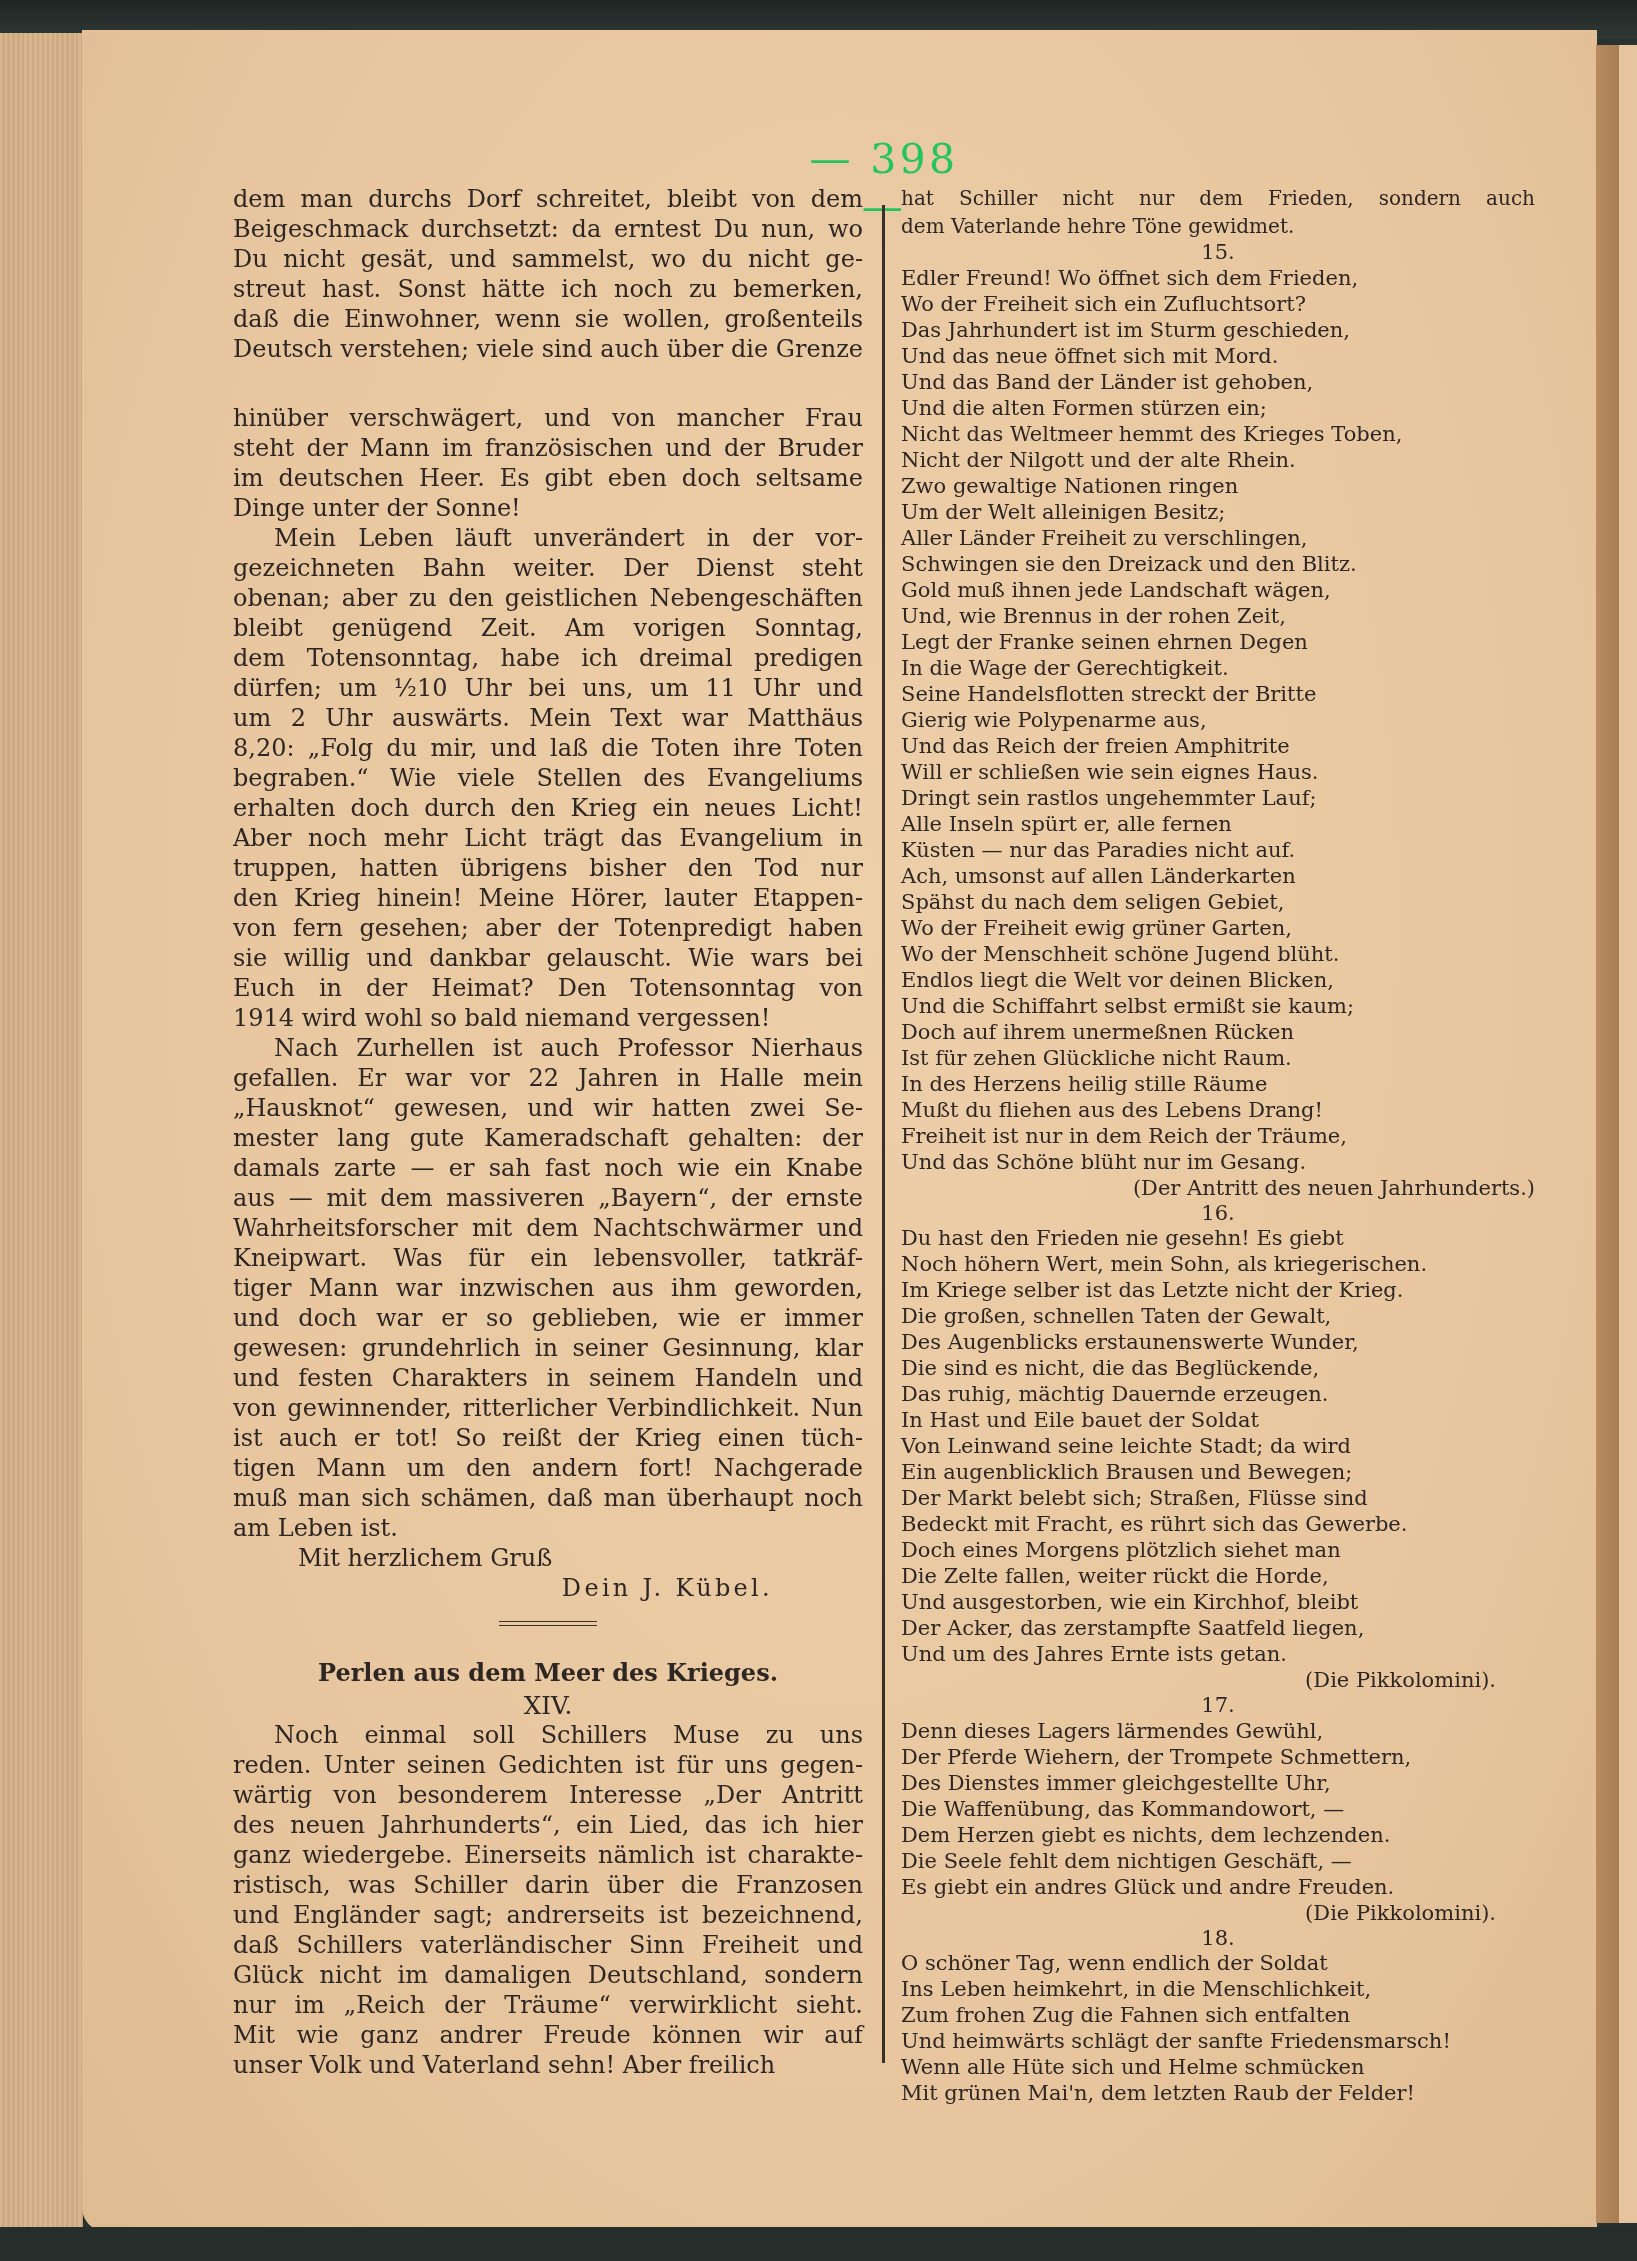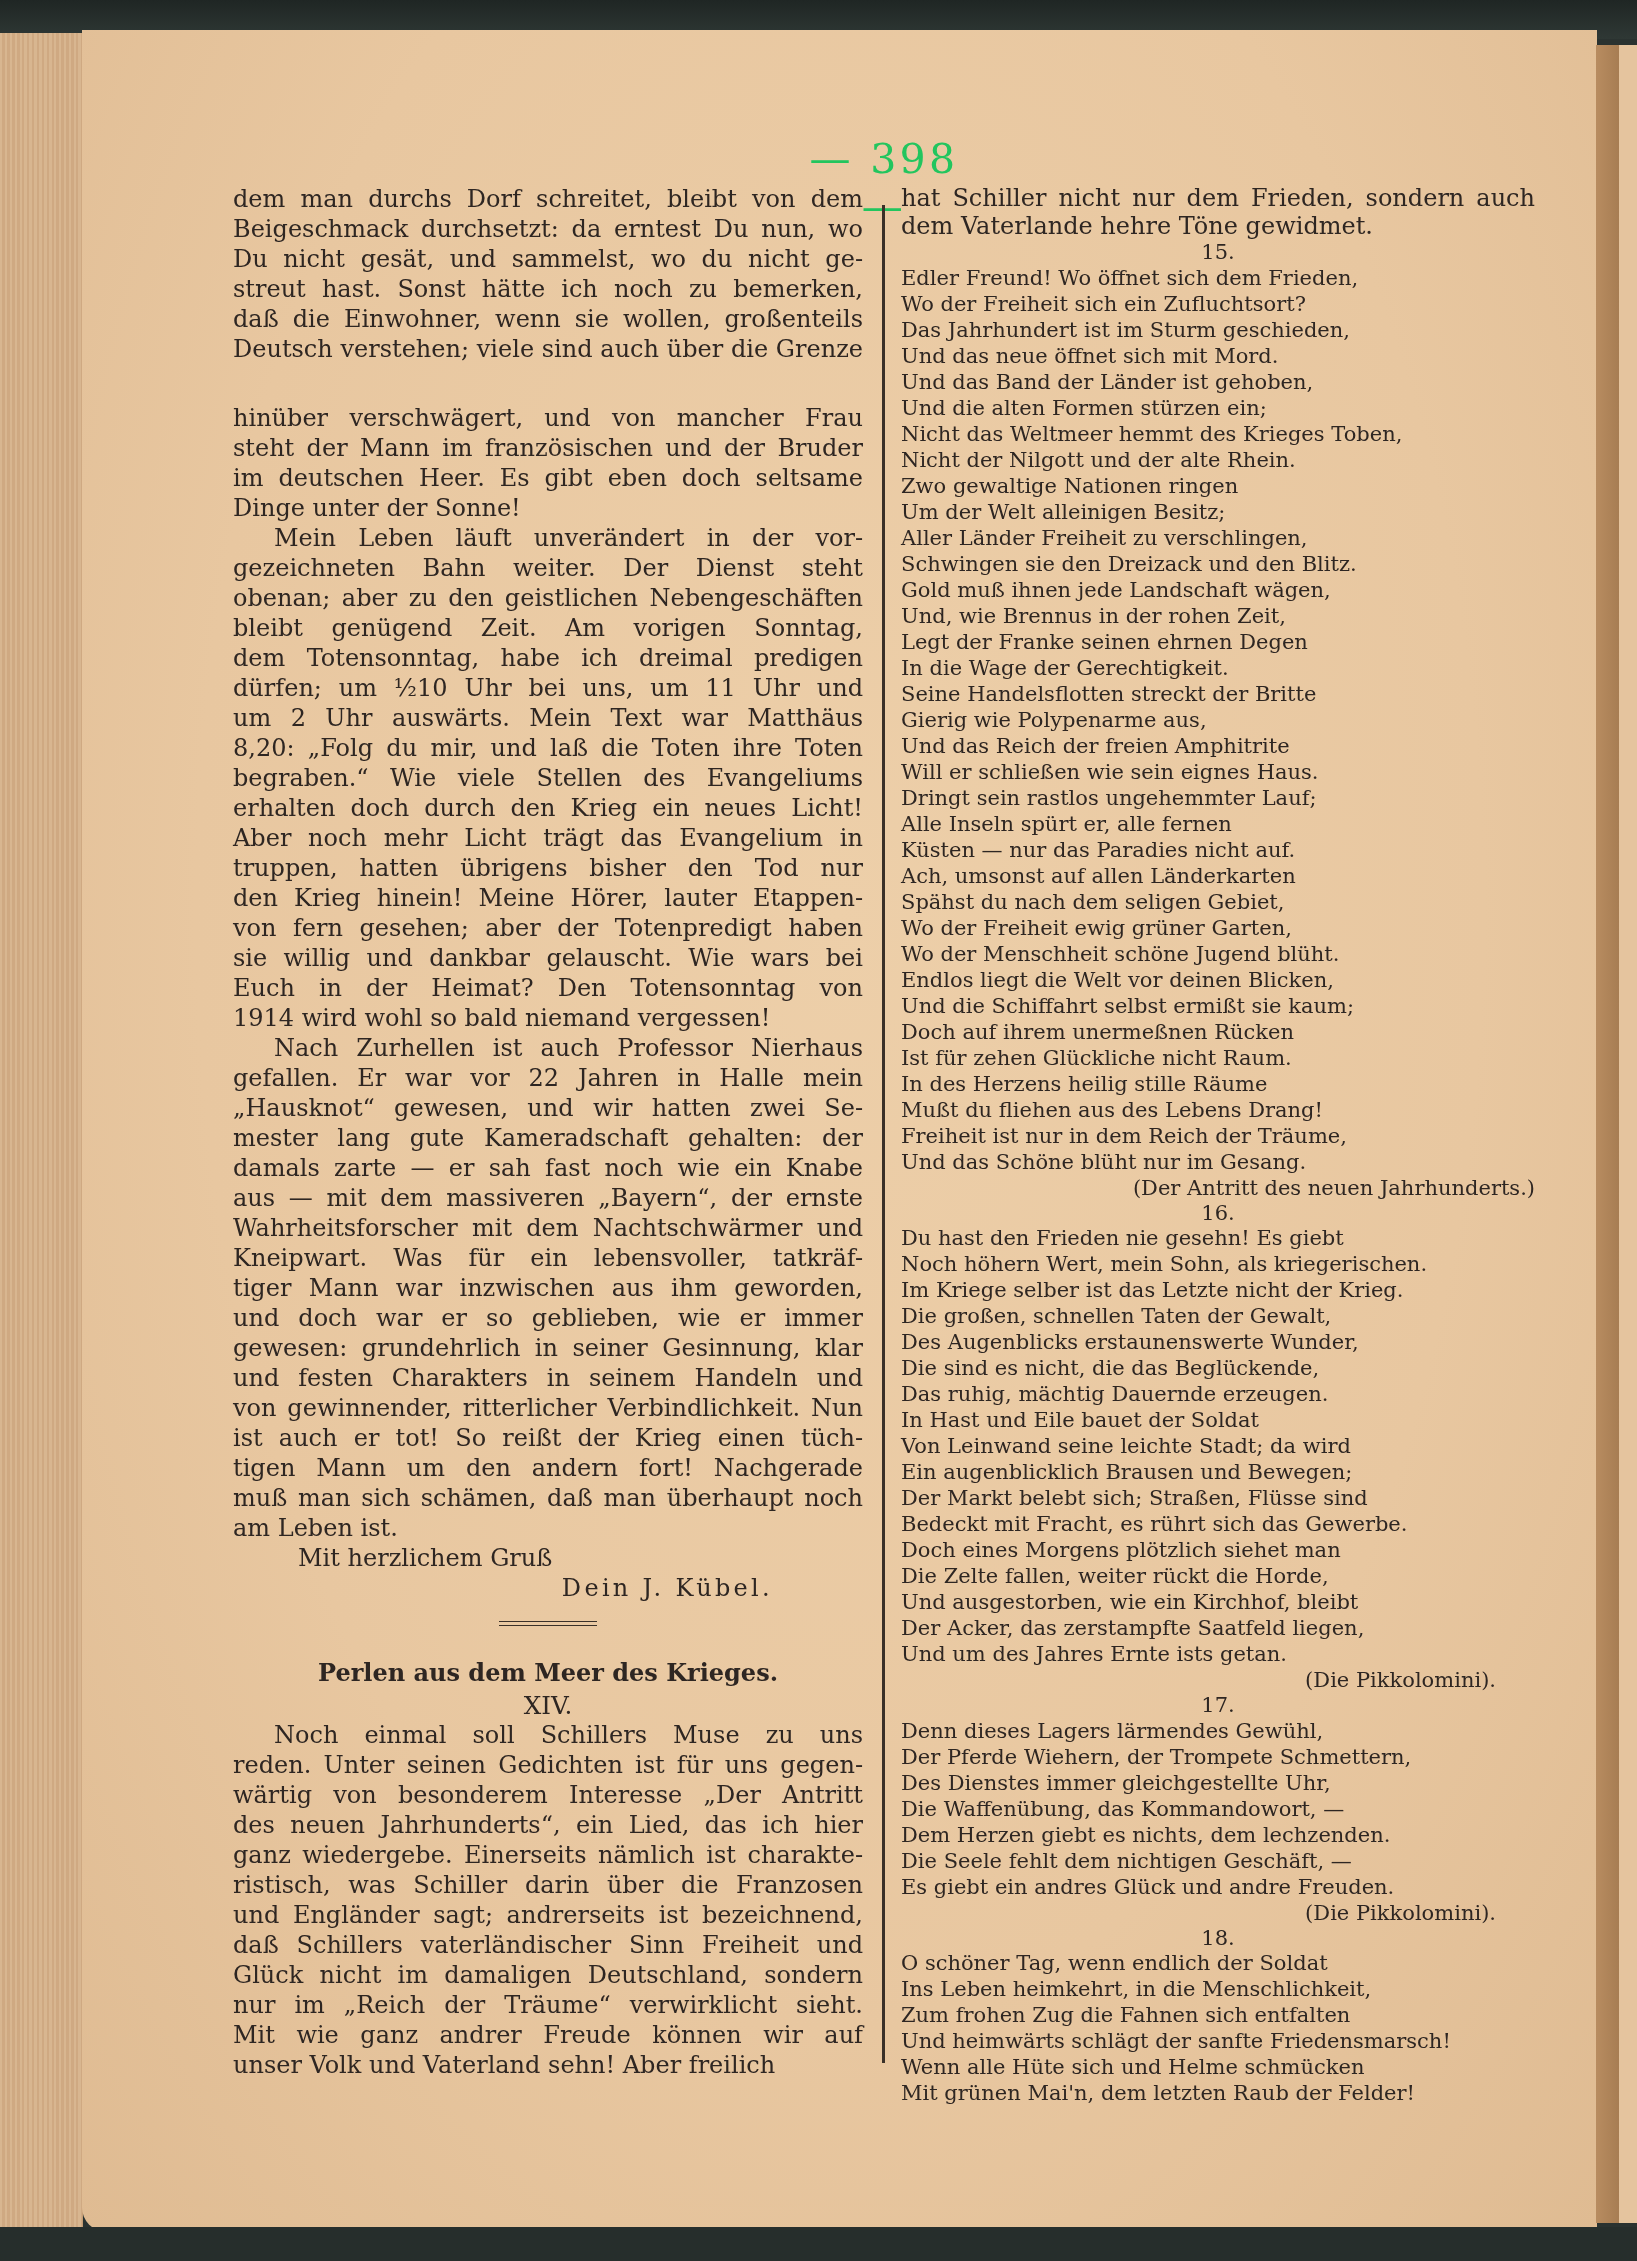--- a/index.html
+++ b/index.html
@@ -47,21 +47,21 @@
   .rule-vertical {
     position: absolute; left: 882px; top: 205px; width: 2.5px; height: 1858px; background: #3a3028;
   }
   p { margin: 0; }
   .sp { letter-spacing: 3.3px; }
   .closing { padding-left: 65px; }
   .signature { text-align: right; padding-right: 90px; }
   .sep-rule { width: 98px; margin: 18px auto 8.2px auto; border-top: 1.6px solid #3a3028; border-bottom: 1.6px solid #3a3028; height: 2.5px; }
   .section-title { text-align: center; font-weight: bold; font-size: 24px; margin-top: 29px; line-height: 36px; }
   .roman { text-align: center; font-size: 24.6px; line-height: 29.5px; }
-  .intro-right { font-size: 24px; line-height: 28px; }
+  .intro-right { font-size: 20px; line-height: 28px; }
   .stanza-num { text-align: center; font-size: 21px; line-height: 24.6px; }
   .verse { white-space: nowrap; }
   .source { text-align: right; padding-right: 0; }
   .source-short { text-align: right; padding-right: 39px; }
 </style>
 </head>
 <body>
 
 <div class="cover-top"></div>
 <div class="page-edges"></div>

